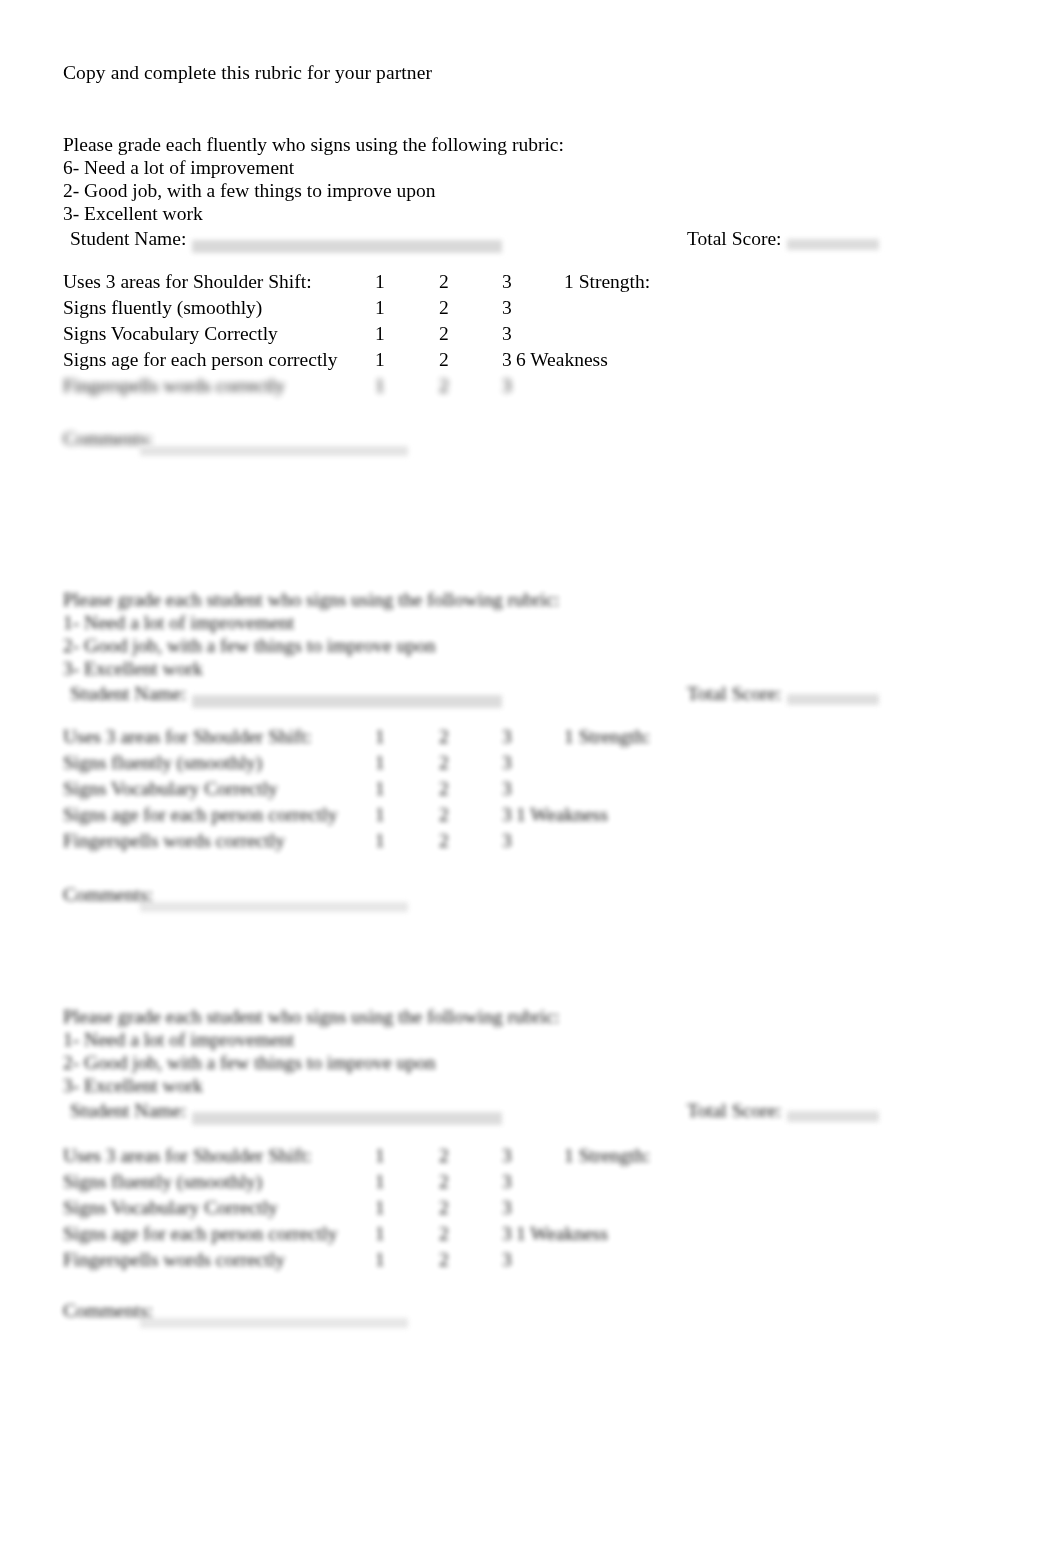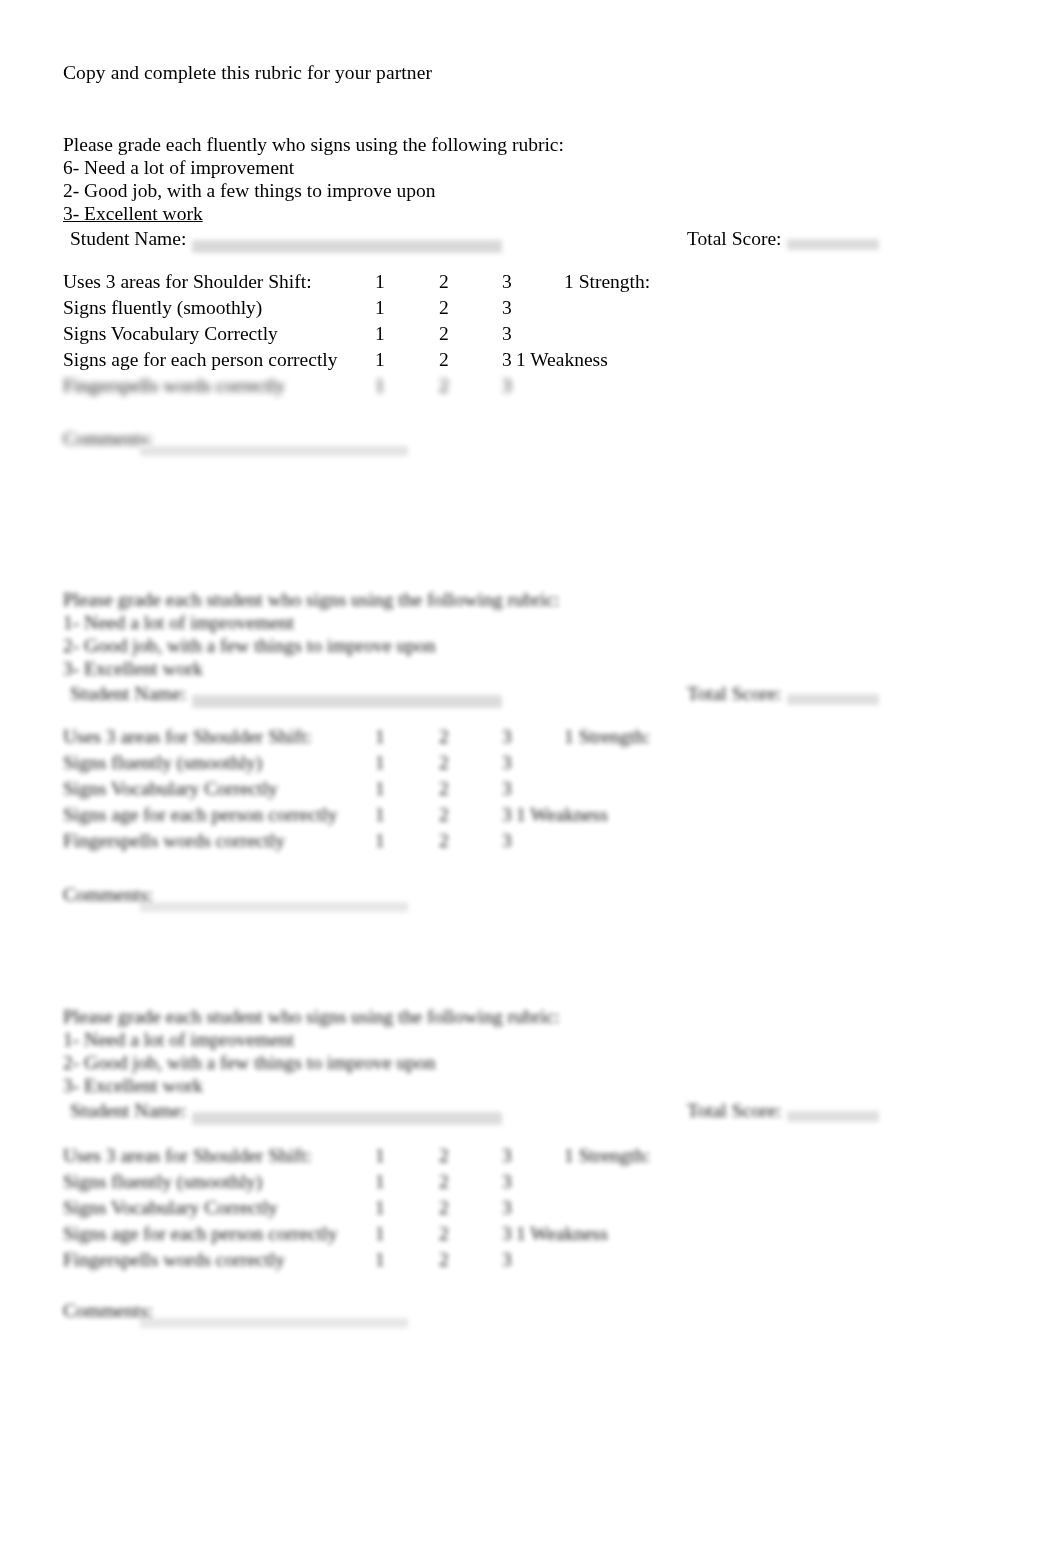--- a/index.html
+++ b/index.html
@@ -112,21 +112,21 @@
 
 <div class="page">
 
   <div class="line title-line" style="left:63px; top:61px;">Copy and complete this rubric for your partner</div>
 
   <div class="rubric-block blur-none" style="top:0;">
 
     <div class="rb-line" style="top:133px;">Please grade each fluently who signs using the following rubric:</div>
     <div class="rb-line" style="top:156px;">6- Need a lot of improvement</div>
     <div class="rb-line" style="top:179px;">2- Good job, with a few things to improve upon</div>
-    <div class="rb-line" style="top:202px;text-decoration:underline;">3- Excellent work</div>
+    <div class="rb-line" style="top:202px;">3- Excellent work</div>
 
     <div class="name-row" style="top:228px;"> Student Name:</div>
     <div class="name-rule rule-blur-soft" style="left:192px; top:240px; width:310px;"></div>
 
     <div class="total-label" style="left:687px; top:228px;">Total Score:</div>
     <div class="total-rule rule-blur-soft" style="left:787px; top:239px; width:92px;"></div>
 
     <div class="crit-row" style="top:271px;">
       <span class="crit-label">Uses 3 areas for Shoulder Shift:</span>
       <span class="crit-num crit-n1">1</span>
@@ -147,21 +147,21 @@
       <span class="crit-num crit-n1">1</span>
       <span class="crit-num crit-n2">2</span>
       <span class="crit-num crit-n3">3</span>
     </div>
 
     <div class="crit-row" style="top:349px;">
       <span class="crit-label">Signs age for each person correctly</span>
       <span class="crit-num crit-n1">1</span>
       <span class="crit-num crit-n2">2</span>
       <span class="crit-num crit-n3">3</span>
-      <span class="crit-note note-weakness">1 Weakness</span>
+      <span class="crit-note note-weakness">6 Weakness</span>
     </div>
 
     <div class="crit-row blur-heavy" style="top:375px;">
       <span class="crit-label">Fingerspells words correctly</span>
       <span class="crit-num crit-n1">1</span>
       <span class="crit-num crit-n2">2</span>
       <span class="crit-num crit-n3">3</span>
     </div>
 
     <div class="comments-label blur-heavy" style="top:428px;">Comments:</div>

